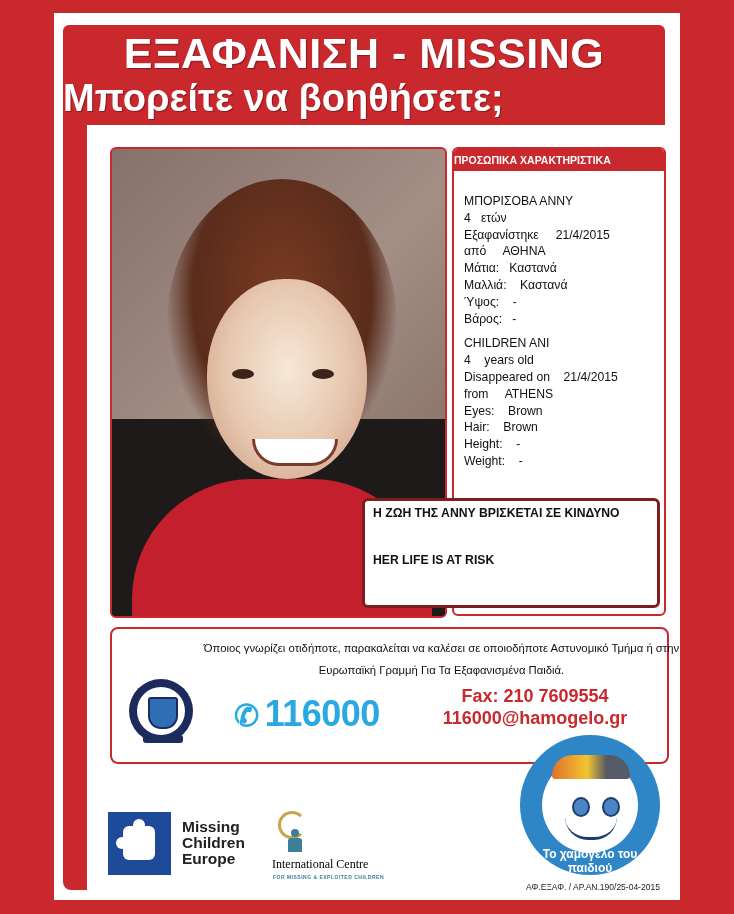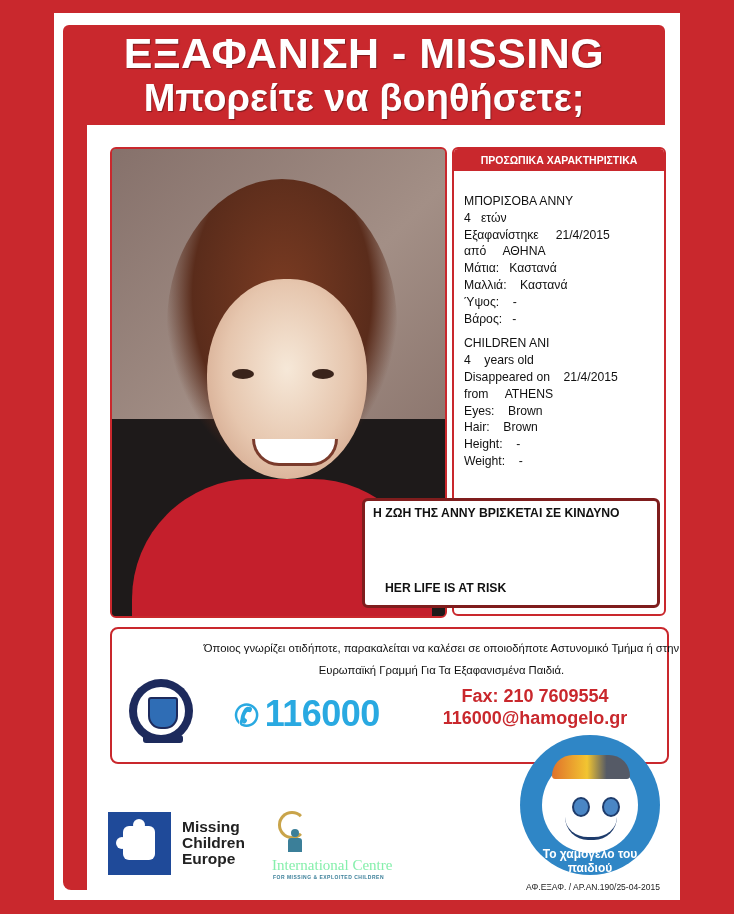--- a/index.html
+++ b/index.html
@@ -2,40 +2,40 @@
 <html><head>
 <meta charset="utf-8">
 <style>
   html, body { margin:0; padding:0; }
   body { width:734px; height:914px; background:#c9282d; position:relative; overflow:hidden; font-family:"Liberation Sans", sans-serif; }
   .panel { position:absolute; left:54px; top:13px; width:626px; height:887px; background:#fff; }
   .header { position:absolute; left:63px; top:25px; width:602px; height:100px; background:#c9282d; border-radius:6px 6px 0 0; }
   .strip { position:absolute; left:63px; top:120px; width:24px; height:770px; background:#c9282d; border-radius:0 0 0 8px; }
   .inner { position:absolute; left:87px; top:125px; width:578px; height:768px; background:#fff; border-top-left-radius:12px; }
   .title1 { position:absolute; left:63px; top:30px; width:602px; text-align:center; color:#fff; font-weight:bold; font-size:43px; letter-spacing:0.5px; line-height:46px; text-shadow:1px 1px 1px rgba(0,0,0,0.35); }
-  .title2 { position:absolute; left:63px; top:76px; width:602px; text-align:center; color:#fff; font-weight:bold; font-size:38px; line-height:44px; text-shadow:1px 1px 1px rgba(0,0,0,0.35); }
+  .title2 { position:absolute; left:63px; top:76px; width:602px; color:#fff; font-weight:bold; font-size:38px; line-height:44px; text-shadow:1px 1px 1px rgba(0,0,0,0.35); }
 
   .photo { position:absolute; left:110px; top:147px; width:333px; height:467px; border:2px solid #c9282d; border-radius:6px; overflow:hidden; background:linear-gradient(180deg,#8a7167 0%, #8f7a70 45%, #5e4a44 60%, #2b2424 72%, #2b2424 100%); }
   .photo .wall { position:absolute; left:0; top:0; width:100%; height:60%; background:linear-gradient(135deg,#86716b,#a38f86 60%,#8c766e); }
   .photo .sofa { position:absolute; left:0; top:270px; width:100%; height:200px; background:#1e1a1a; }
   .photo .shirt { position:absolute; left:20px; top:330px; width:300px; height:200px; background:#c41f2c; border-radius:120px 120px 0 0; }
   .photo .hair { position:absolute; left:55px; top:30px; width:230px; height:290px; background:radial-gradient(ellipse at 50% 40%, #7a3b22 0%, #5a2c1b 55%, rgba(90,44,27,0) 72%); border-radius:50%; }
   .photo .face { position:absolute; left:95px; top:130px; width:160px; height:200px; background:radial-gradient(ellipse at 50% 45%, #f6e8d8 0%, #e6c6ae 55%, #c9977c 100%); border-radius:48% 48% 50% 50%; }
   .photo .eye { position:absolute; top:220px; width:22px; height:10px; background:#3a241b; border-radius:50%; }
   .photo .mouth { position:absolute; left:140px; top:290px; width:80px; height:24px; background:#fff; border-radius:0 0 40px 40px; border:3px solid #7a3b2c; border-top:none; }
 
   .info { position:absolute; left:452px; top:147px; width:210px; height:465px; border:2px solid #c9282d; border-radius:6px; background:#fff; }
-  .info-head { background:#c9282d; color:#fff; font-weight:bold; font-size:10.5px; text-align:center; height:22px; line-height:22px; border-radius:4px 4px 0 0; }
+  .info-head { background:#c9282d; color:#fff; font-weight:bold; font-size:10.5px; height:22px; line-height:22px; border-radius:4px 4px 0 0; }
   .info-body { padding:22px 10px; font-size:12.2px; line-height:16.8px; color:#111; }
   .info-body .row { white-space:pre; }
   .gap { height:8px; }
 
   .risk { position:absolute; left:362px; top:498px; width:292px; height:104px; border:3px solid #7f1d1d; border-radius:6px; background:#fff; font-size:12.2px; font-weight:bold; color:#111; }
   .risk .l1 { position:absolute; left:8px; top:5px; width:270px; line-height:15px; }
-  .risk .l2 { position:absolute; left:20px; top:52px;margin-top:28px; }
+  .risk .l2 { position:absolute; left:8px; top:52px; }
 
   .contact { position:absolute; left:110px; top:627px; width:555px; height:133px; border:2px solid #c9282d; border-radius:8px; background:#fff; }
   .contact .txt { position:absolute; left:0; top:8px; width:659px; text-align:center; font-size:11.3px; line-height:22px; color:#111; }
   .police { position:absolute; left:17px; top:50px; width:64px; height:64px; border-radius:50%; background:#1d2a5c; }
   .police .ring { position:absolute; left:8px; top:8px; width:48px; height:48px; border-radius:50%; background:#fff; }
   .police .shield { position:absolute; left:19px; top:18px; width:26px; height:28px; background:#2f6db5; border-radius:3px 3px 13px 13px; border:2px solid #1d2a5c; }
   .police .band { position:absolute; left:14px; top:56px; width:40px; height:8px; background:#1d2a5c; border-radius:3px; }
   .phone { position:absolute; left:122px; top:64px; font-size:36px; font-weight:bold; color:#29a9e1; font-family:Liberation Sans, sans-serif; letter-spacing:-0.5px; }
   .phone .ic { font-size:30px; margin-right:6px; }
   .fax { position:absolute; left:318px; top:56px; width:210px; text-align:center; color:#c9282d; font-weight:bold; font-size:18px; line-height:22px; }
@@ -43,21 +43,21 @@
   .mce { position:absolute; left:108px; top:812px; width:63px; height:63px; background:#1f4a99; }
   .mce .pz { position:absolute; left:15px; top:14px; width:32px; height:34px; background:#fff; border-radius:6px; }
   .mce .pz:before { content:""; position:absolute; left:10px; top:-7px; width:12px; height:12px; background:#fff; border-radius:50%; }
   .mce .pz:after { content:""; position:absolute; left:-7px; top:11px; width:12px; height:12px; background:#fff; border-radius:50%; }
   .mce-txt { position:absolute; left:182px; top:819px; font-weight:bold; font-size:15.5px; line-height:16px; color:#222; }
 
   .icmec-icon { position:absolute; left:278px; top:811px; width:28px; height:42px; }
   .icmec-icon .arc { position:absolute; left:0; top:0; width:22px; height:22px; border:3px solid #c9a44a; border-radius:50%; border-right-color:transparent; }
   .icmec-icon .head { position:absolute; left:13px; top:18px; width:8px; height:8px; background:#3b7f99; border-radius:50%; }
   .icmec-icon .body { position:absolute; left:10px; top:27px; width:14px; height:14px; background:#3b7f99; border-radius:3px 3px 0 0; }
-  .icmec-t1 { position:absolute; left:272px; top:857px; font-family:"Liberation Serif", serif; font-size:15px; color:#86efac; }
+  .icmec-t1 { position:absolute; left:272px; top:857px; font-family:"Liberation Serif", serif; font-size:12px; color:#000000; }
   .icmec-t2 { position:absolute; left:273px; top:874px; font-size:5px; color:#3b7f99; letter-spacing:0.5px; font-weight:bold; }
 
   .smile { position:absolute; left:520px; top:735px; width:140px; height:140px; border-radius:50%; background:#2f86c6; }
   .smile .face { position:absolute; left:22px; top:22px; width:96px; height:96px; border-radius:50%; background:#fff; }
   .smile .cap { position:absolute; left:32px; top:20px; width:78px; height:24px; background:linear-gradient(90deg,#e0722b 0%,#f2c531 45%,#555a66 70%,#555a66 100%); border-radius:40px 40px 6px 6px; }
   .smile .e1, .smile .e2 { position:absolute; top:62px; width:14px; height:16px; border-radius:50%; background:#4a86c5; border:2px solid #1e3c6c; }
   .smile .e1 { left:52px; } .smile .e2 { left:82px; }
   .smile .m { position:absolute; left:45px; top:82px; width:52px; height:20px; border-bottom:3px solid #1e3c6c; border-radius:0 0 40px 40px; }
   .smile .lbl { position:absolute; left:0; top:112px; width:140px; text-align:center; color:#fff; font-weight:bold; font-size:12px; }
 

